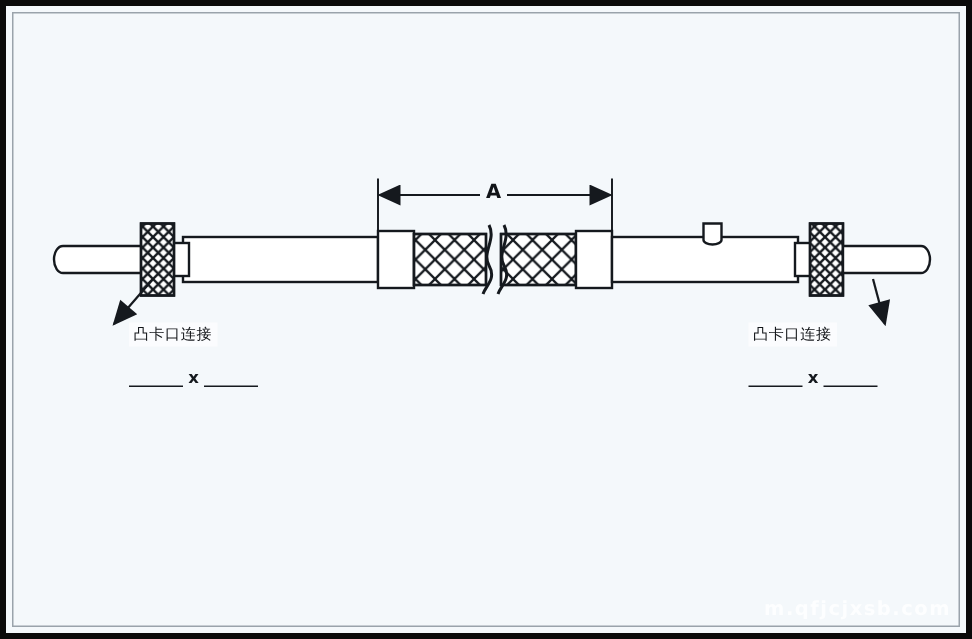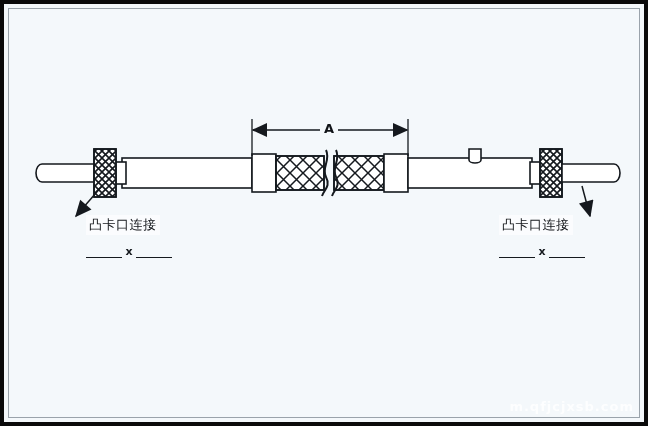--- a/index.html
+++ b/index.html
@@ -31,21 +31,21 @@
   #drawing {
     position: absolute;
     left: 0;
     top: 0;
     width: 648px;
     height: 426px;
   }
   .label-cn {
     position: absolute;
     font-family: "DejaVu Sans", sans-serif;
-    font-size: 13px;
+    font-size: 10px;
     color: #111418;
     background: #fbfcfe;
     padding: 1px 3px;
     white-space: nowrap;
     letter-spacing: 0.5px;
   }
   #label-left  { left: 82px;  top: 211px; }
   #label-right { left: 495px; top: 211px; }
   .blank-field {
     position: absolute;

